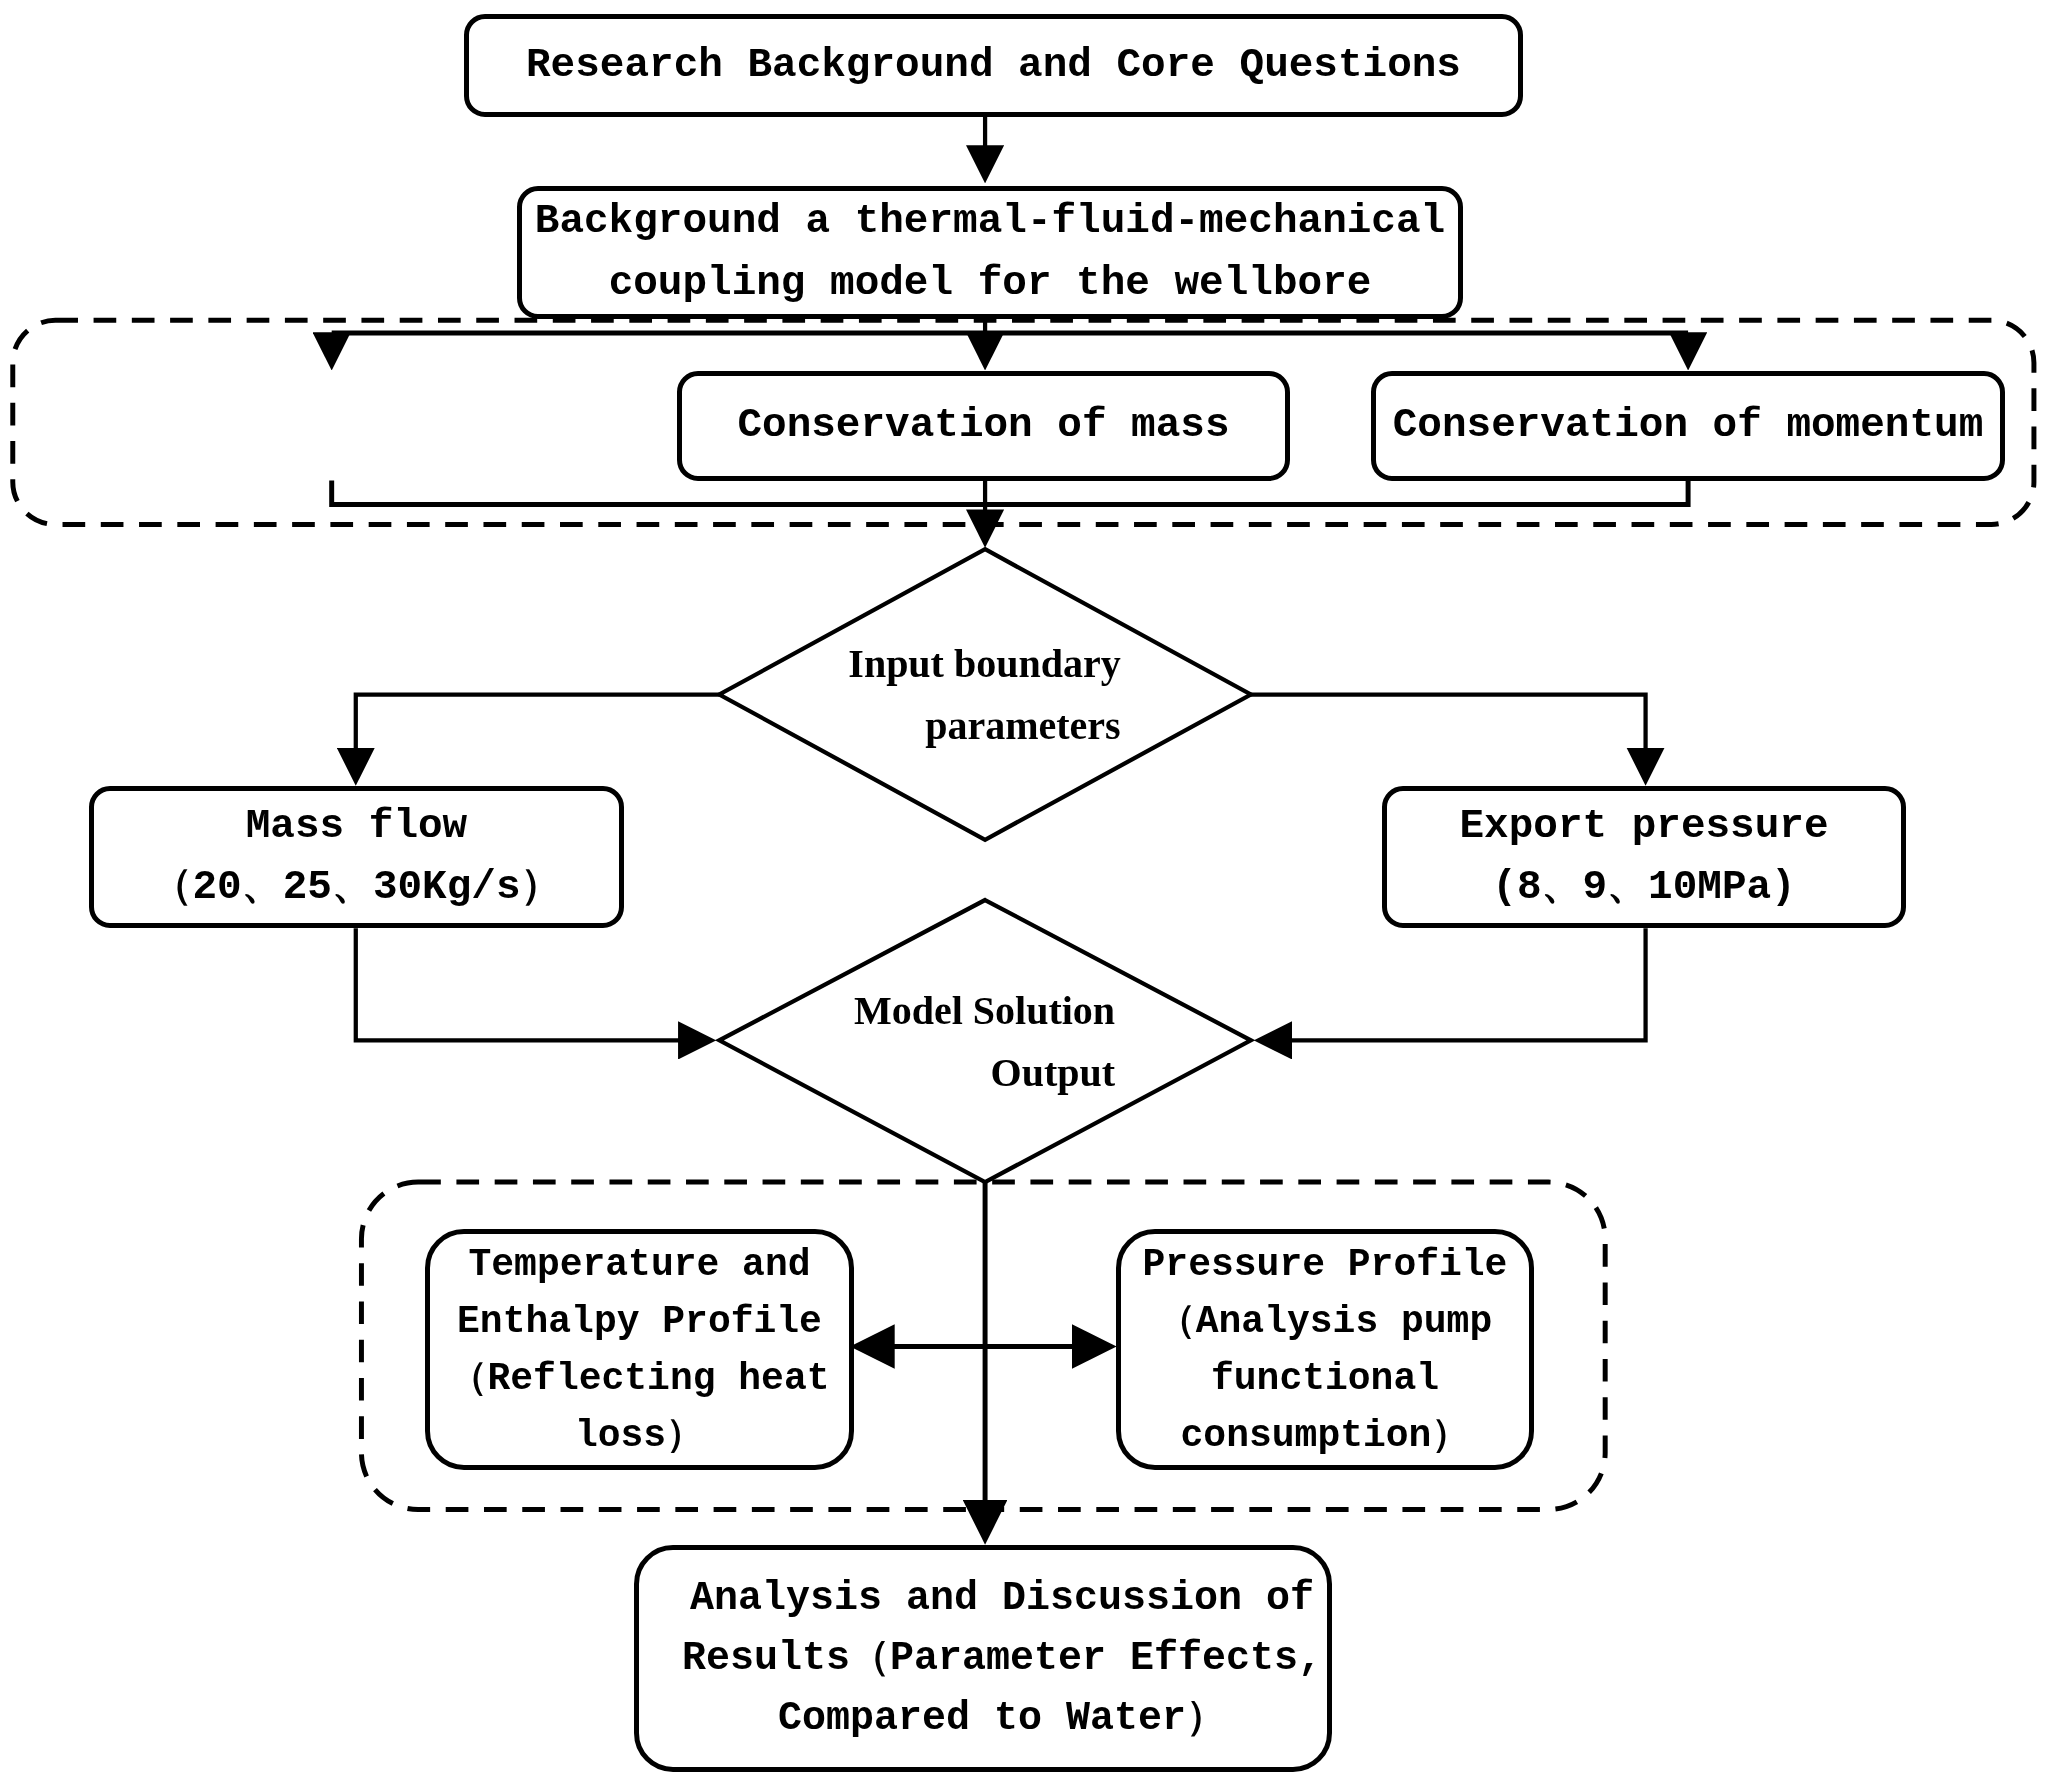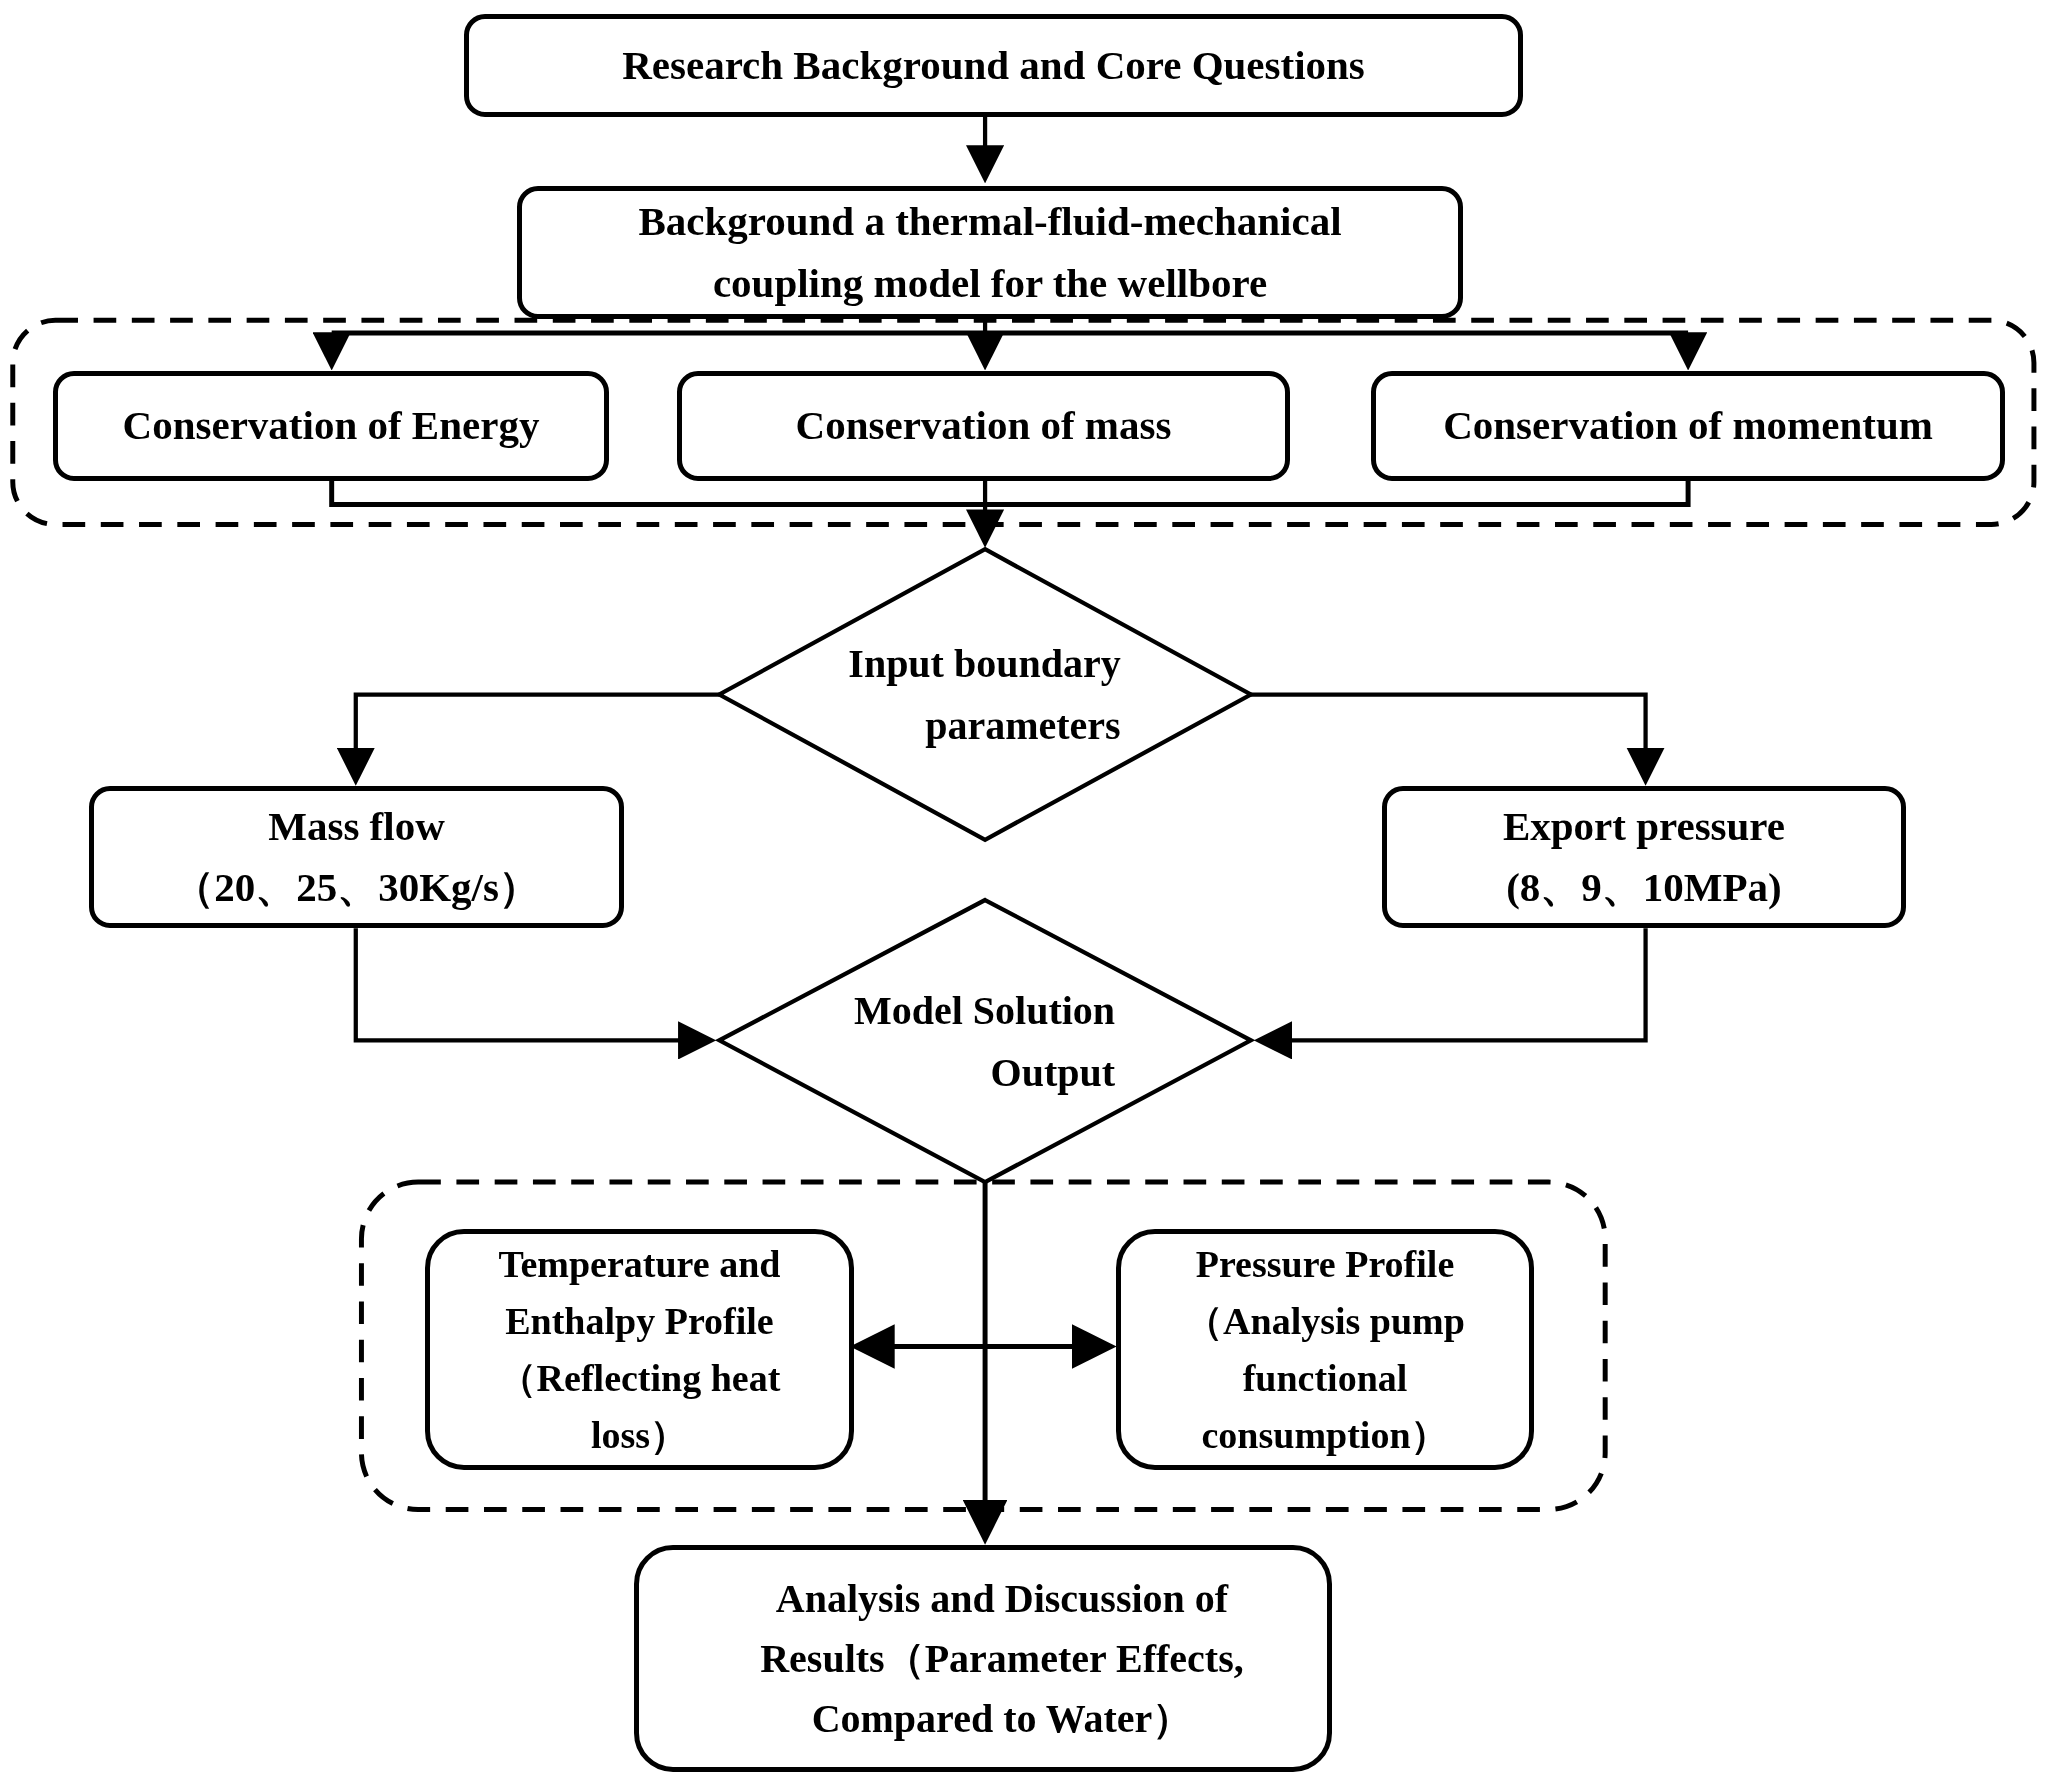--- a/index.html
+++ b/index.html
@@ -29,20 +29,21 @@
     border: 5px solid #000000;
     border-radius: 21px;
     background: #ffffff;
     display: flex;
     align-items: center;
     justify-content: center;
     text-align: center;
     font-weight: 700;
     white-space: pre-line;
     line-height: 1.5;
+    font-family: Liberation Mono, monospace;
   }
   .diamond-label {
     position: absolute;
     z-index: 1;
     display: flex;
     align-items: center;
     justify-content: center;
     text-align: right;
     font-weight: 700;
     white-space: pre-line;
@@ -92,21 +93,20 @@
 
     <polygon points="1390,775 1765,980 1390,1185 1015,980" fill="#ffffff" stroke="#000000" stroke-width="6"></polygon>
     <polygon points="1390,1270 1765,1468 1390,1668 1015,1468" fill="#ffffff" stroke="#000000" stroke-width="6"></polygon>
   </svg>
 
   <div class="node fs58" style="left:464px; top:14px; width:1059px; height:103px;">Research Background and Core Questions</div>
 
   <div class="node fs58" style="left:517px; top:186px; width:946px; height:133px;">Background a thermal-fluid-mechanical
 coupling model for the wellbore</div>
 
-  <div class="node fs58" style="left:53px; top:371px; width:556px; height:110px;">Conservation of Energy</div>
 
   <div class="node fs58" style="left:677px; top:371px; width:613px; height:110px;">Conservation of mass</div>
 
   <div class="node fs58" style="left:1371px; top:371px; width:634px; height:110px;">Conservation of momentum</div>
 
   <div class="diamond-label fs56" style="left:772px; top:624px; width:425px; height:142px;">Input boundary
 parameters</div>
 
   <div class="node fs58" style="left:89px; top:786px; width:535px; height:142px;">Mass flow
 （20、25、30Kg/s）</div>

